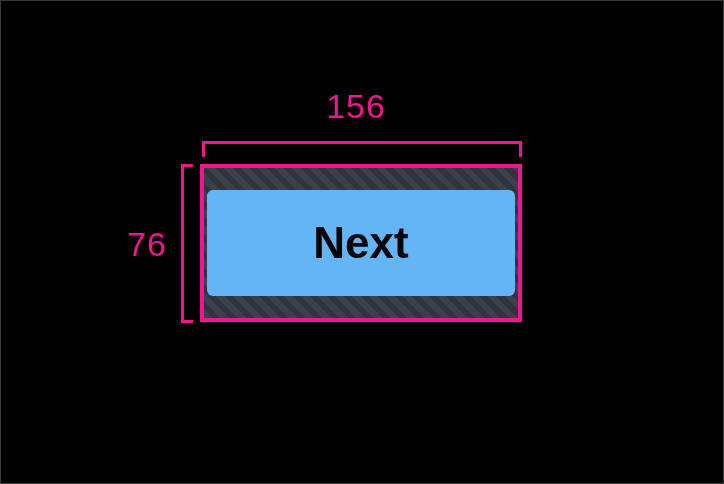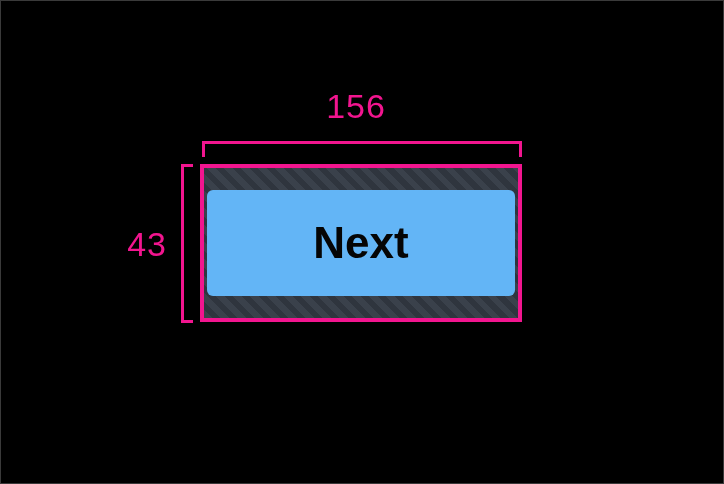--- a/index.html
+++ b/index.html
@@ -140,21 +140,21 @@
 </style>
 </head>
 <body>
 
 <div id="screen" style="--accent: #f2158f; background: rgb(0, 0, 0);">
 
   <div class="label-width">156</div>
 
   <div class="bracket-horizontal"></div>
 
-  <div class="label-height">43</div>
+  <div class="label-height">76</div>
 
   <div class="bracket-vertical"></div>
 
   <div class="element-box">
     <div class="element-inner">
 
       <div class="hatch-band"></div>
 
       <div class="button-surface" style="background: rgb(99, 181, 246);">
         <span class="button-label" style="color: rgb(5, 5, 5);">Next</span>

